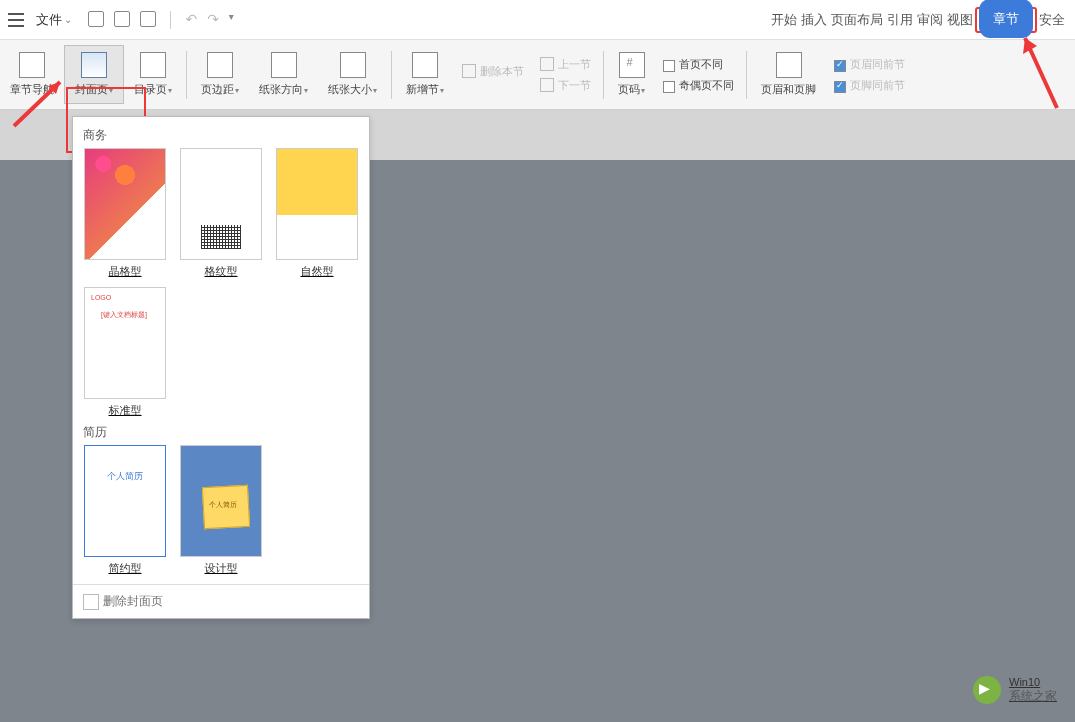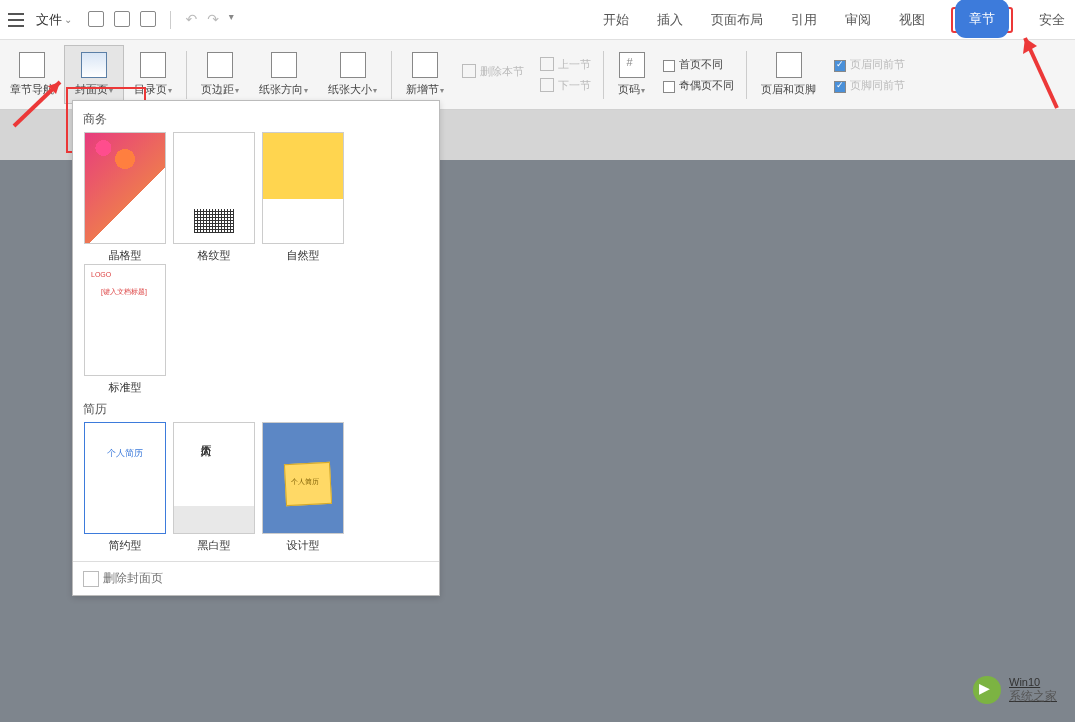--- a/index.html
+++ b/index.html
@@ -9,21 +9,21 @@
     .menu-left { display: flex; align-items: center; gap: 4px; }
     .hamburger { width: 16px; height: 14px; display: flex; flex-direction: column; justify-content: space-between; cursor: pointer; }
     .hamburger span { height: 2px; background: #555; }
     .file-menu { font-size: 13px; color: #333; margin-left: 8px; cursor: pointer; display: flex; align-items: center; gap: 2px; }
     .file-menu::after { content: "⌄"; font-size: 10px; color: #888; }
     .qat { display: flex; gap: 10px; margin-left: 12px; }
     .qat-icon { width: 16px; height: 16px; border: 1px solid #888; border-radius: 2px; cursor: pointer; }
     .qat-print { position: relative; }
     .qat-undo, .qat-redo { border: none; color: #bbb; font-size: 14px; }
     
-    .tabs-right { margin-left: auto; display: flex; gap: 24px; font-size: 13px; }
+    .tabs-right { margin-left: auto; display: flex; font-size: 13px; }
     .tab { color: #555; cursor: pointer; padding: 4px 2px; }
     .tab-active { background: #3d7bdb; color: #fff; padding: 12px 14px; border-radius: 11px; }
     .red-highlight { border: 2px solid #ec3838; border-radius: 3px; padding: 1px 2px; }
     
     .ribbon { height: 70px; background: #f5f5f5; border-bottom: 1px solid #d0d0d0; display: flex; align-items: center; position: relative; }
     .ribbon-group { display: flex; flex-direction: column; align-items: center; padding: 6px 10px; cursor: pointer; }
     .ribbon-icon { width: 26px; height: 26px; border: 1px solid #888; background: #fff; margin-bottom: 4px; position: relative; }
     .ribbon-label { font-size: 11px; color: #444; }
     .dropdown-caret { font-size: 8px; color: #888; margin-left: 1px; }
     .ribbon-divider { width: 1px; height: 48px; background: #ccc; margin: 0 4px; }
@@ -36,25 +36,25 @@
     .ribbon-small-icon { width: 14px; height: 14px; border: 1px solid #bbb; }
     .disabled { color: #bbb; }
     .checkbox-item { display: flex; align-items: flex-end; gap: 4px; font-size: 11px; color: #444; }
     .checkbox-box { width: 12px; height: 12px; border: 1px solid #888; background: #fff; }
     .checkbox-checked { background: #4a90d9; position: relative; }
     .checkbox-checked::after { content: "✓"; color: #fff; font-size: 9px; position: absolute; top: -2px; left: 1px; }
     
     .doc-area { background: #7e858d; height: 612px; width: 100%; position: relative; }
     .doc-top-band { height: 50px; background: #d5d5d5; }
     
-    .dropdown-panel { position: absolute; left: 72px; top: 100px; width: 368px; background: #fff; border: 1px solid #bbb; z-index: 10; box-shadow: 0 2px 6px rgba(0,0,0,.15); }
+    .dropdown-panel { position: absolute; left: 72px; top: 116px; width: 298px; background: #fff; border: 1px solid #bbb; z-index: 10; box-shadow: 0 2px 6px rgba(0,0,0,.15); }
     .panel-scroll { max-height: 478px; overflow-y: auto; padding: 8px; }
     .panel-scroll::-webkit-scrollbar { width: 10px; }
     .panel-scroll::-webkit-scrollbar-thumb { background: #ccc; border-radius: 5px; }
-    .template-grid { display: flex; flex-wrap: wrap; gap: 1px; }
+    .template-grid { display: flex; flex-wrap: wrap; gap: 8px; text-decoration: underline; }
     .template-item { width: 88px; display: flex; flex-direction: column; align-items: center; cursor: pointer; }
     .template-thumb { width: 82px; height: 112px; border: 1px solid #ccc; background: #fff; position: relative; overflow: hidden; }
     .template-name { font-size: 11px; color: #333; margin-top: 4px; }
     .section-label { font-size: 12px; color: #555; padding: 6px 2px 4px; width: 100%; }
     .panel-footer { border-top: 1px solid #ddd; padding: 8px 10px; display: flex; align-items: center; gap: 4px; font-size: 12px; color: #737373; cursor: pointer; }
     .footer-icon { width: 16px; height: 16px; border: 1px solid #bbb; }
     
     
     .t1 { background: linear-gradient(135deg, #e73c7e, #ee7752 60%, #fff 60%); }
     .t1::after { content: ""; position: absolute; top: 4px; left: 4px; right: 4px; height: 55px; background: radial-gradient(circle at 20% 20%, #ff4d8d 8px, transparent 8px), radial-gradient(circle at 50% 40%, #ff7f3f 10px, transparent 10px); }
@@ -234,26 +234,20 @@
     </div>
     <div class="section-label">简历</div>
     <div class="template-grid">
       <div class="template-item">
         <div class="template-thumb t6">
             <span class="tt">个人简历</span>
           </div>
         <div class="template-name">简约型</div>
       </div>
       <div class="template-item">
-        <div class="template-thumb t7">
-            <span class="tt">个人简历</span>
-          </div>
-        <div class="template-name">黑白型</div>
-      </div>
-      <div class="template-item">
         <div class="template-thumb t8">
             <span class="tt">个人简历</span>
           </div>
         <div class="template-name">设计型</div>
       </div>
     </div>
   </div>
   <div class="panel-footer">
     <div class="footer-icon"></div>
     <span>删除封面页</span>

